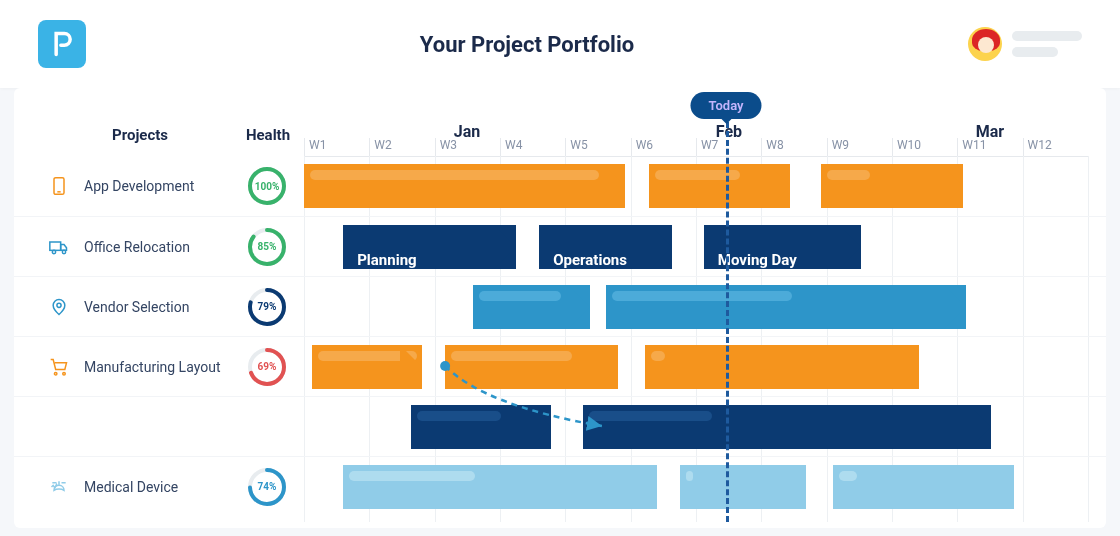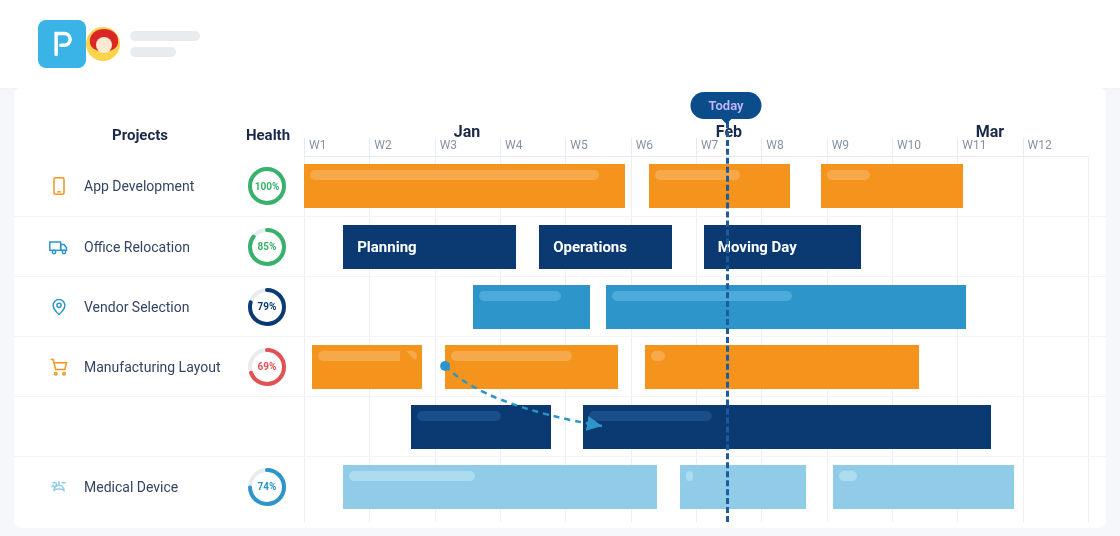--- a/index.html
+++ b/index.html
@@ -34,21 +34,21 @@
 .row { display:flex; height:60px; align-items:center; border-top:1px solid #f2f4f7; position:relative; }
 .row:first-of-type { border-top:none; }
 .row-left { width:290px; display:flex; align-items:center; padding-left:34px; gap:14px; }
 .proj-icon { width:22px; height:22px; display:flex; align-items:center; justify-content:center; }
 .proj-icon svg { width:20px; height:20px; stroke-width:1.8; fill:none; }
 .proj-name { font-size:14px; color:#344563; flex:1; }
 .health-ring { width:42px; height:42px; position:relative; margin-right:16px; }
 .health-ring svg { transform:rotate(-90deg); }
 .health-ring .pct { position:absolute; top:0; left:0; width:100%; height:100%; display:flex; align-items:center; justify-content:center; font-size:10px; font-weight:700; }
 .row-tl { flex:1; position:relative; height:44px; margin-right:18px; z-index:5; }
-.bar { position:absolute; height:44px; top:0; padding-left:14px; display:flex; align-items:center; color:#fff; font-weight:700; font-size:15px; }
+.bar { position:absolute; height:44px; top:0; padding-left:14px; display:flex; align-items:flex-end; color:#fff; font-weight:700; font-size:15px; }
 .bar.orange { background:#f5941d; }
 .bar.navy { background:#0b3a72; }
 .bar.blue { background:#2d95c9; }
 .bar.sky { background:#90cce8; }
 .bar .arrow { content:""; position:absolute; right:-22px; top:0; border:22px solid transparent; border-left-width:22px; }
 .bar.orange .arrow { border-left-color:#f5941d; }
 .bar.navy .arrow { border-left-color:#0b3a72; }
 .bar.blue .arrow { border-left-color:#2d95c9; }
 .bar.sky .arrow { border-left-color:#90cce8; }
 .bar .shade { position:absolute; top:6px; left:6px; height:10px; border-radius:5px; }
@@ -60,20 +60,21 @@
 </style>
 </head>
 <body>
 
 <div class="topbar">
   <div class="logo">
     <svg viewBox="0 0 24 24">
         <path d="M7 21V3h7a5 5 0 0 1 0 10H11" fill="none" stroke="#fff" stroke-width="3" stroke-linecap="round"></path>
       </svg>
   </div>
+  <div class="title">Your Project Portfolio</div>
   <div class="user-area">
     <div class="avatar">
         <div class="avatar-hair"></div>
         <div class="avatar-face"></div>
       </div>
     <div class="user-lines">
         <div></div>
         <div></div>
       </div>
   </div>

